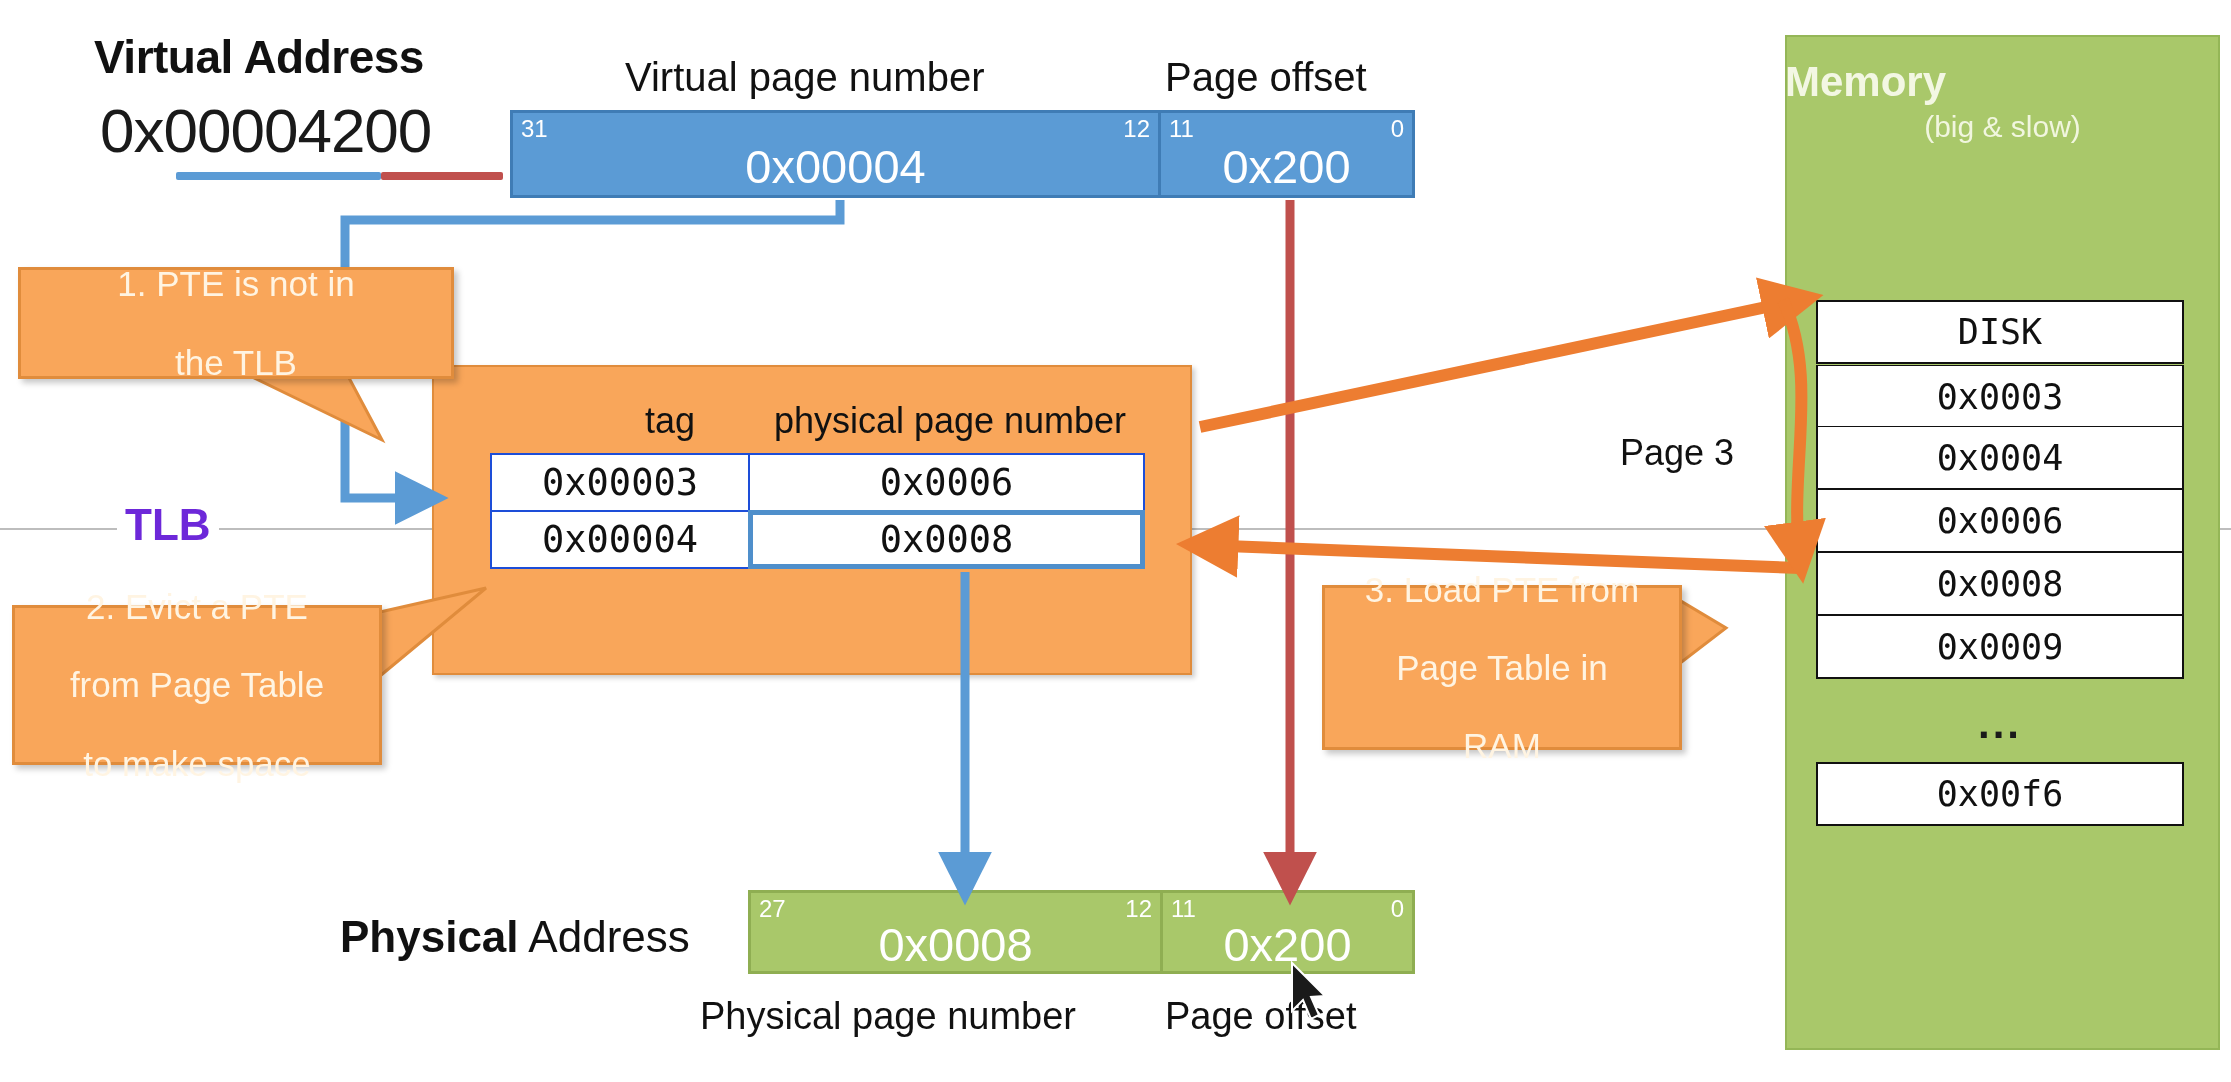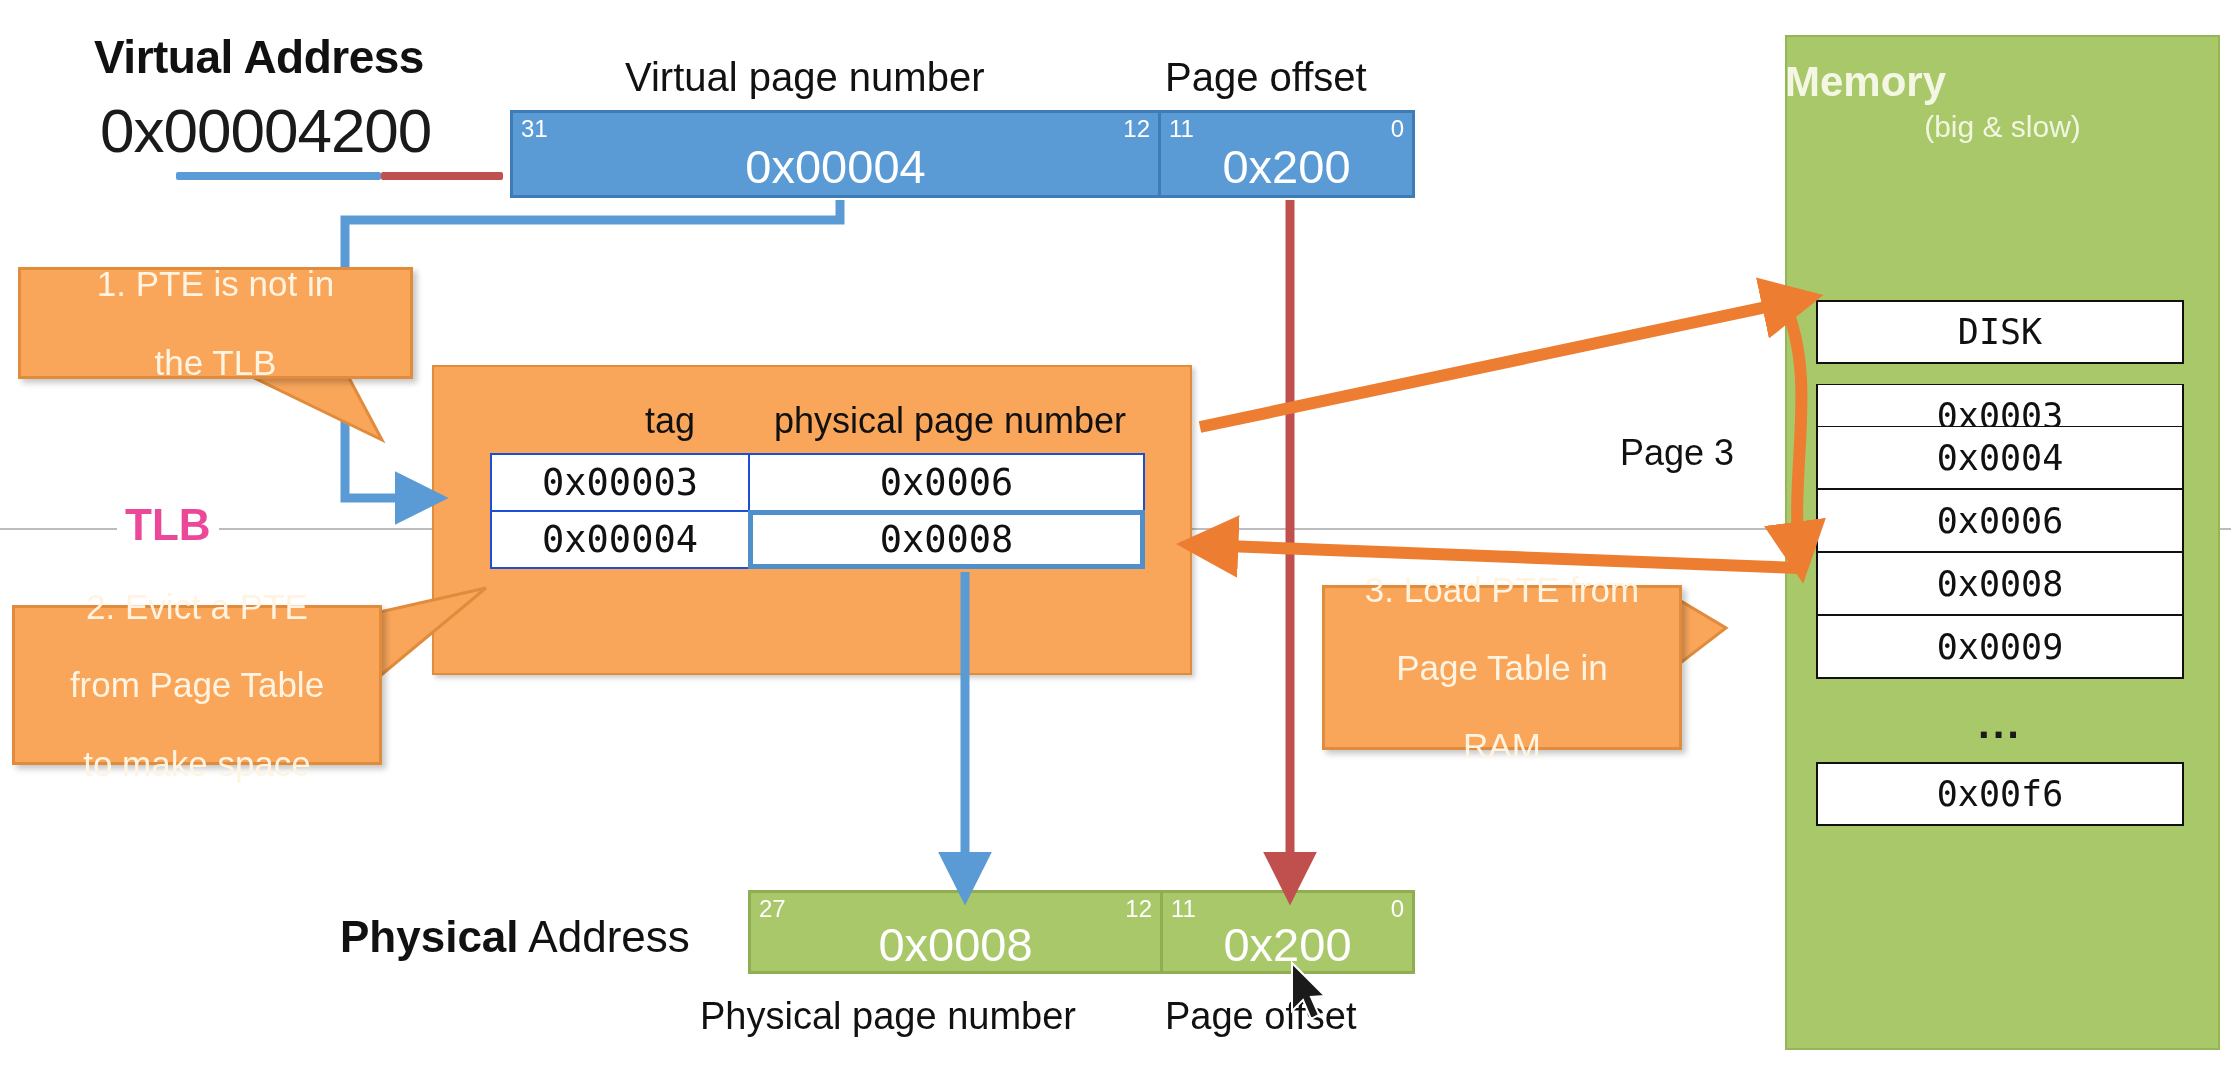--- a/index.html
+++ b/index.html
@@ -21,21 +21,21 @@
   #vabar{left:510px;top:110px;width:905px;height:88px;background:#5B9BD5;
          border:3px solid #3F7CB5;box-sizing:border-box;}
   #vabar .seg{position:absolute;top:0;height:100%;border-radius:17px;}
   #vabar .sep{position:absolute;left:645px;top:0;width:3px;height:100%;background:#3F7CB5;}
   .bitlab{position:absolute;font-size:24px;color:#ffffff;line-height:1;}
   .hexval{position:absolute;width:100%;text-align:center;font-size:47px;color:#ffffff;
           top:26px;letter-spacing:0px;}
 
   
   #hairline{left:0px;top:528px;width:2231px;height:2px;background:#bdbdbd;}
-  #tlb-label{left:117px;top:500px;font-size:44px;font-weight:bold;color:#ec4899;background:#fff;padding:0 8px;}
+  #tlb-label{left:117px;top:500px;font-size:44px;font-weight:bold;color:#6d28d9;background:#fff;padding:0 8px;}
 
   
   #tlbpanel{left:432px;top:365px;width:760px;height:310px;background:#F9A65A;
             border:2px solid #E08C3C;box-shadow:3px 3px 5px rgba(0,0,0,.20);box-sizing:border-box;}
   #tlb-h-tag{left:590px;top:400px;width:160px;text-align:center;font-size:36px;color:#111;}
   #tlb-h-ppn{left:750px;top:400px;width:400px;text-align:center;font-size:36px;color:#111;}
 
   #tlbtable{left:490px;top:453px;width:655px;height:118px;}
   .tlbrow{position:absolute;left:0;width:100%;height:59px;}
   .tlbcell{position:absolute;top:0;height:100%;background:#ffffff;border:2px solid #1d4ed8;
@@ -57,21 +57,21 @@
            display:flex;align-items:center;justify-content:center;}
   .memcell.tight{border-top-width:1px;}
   #mem-dots{left:1816px;top:700px;width:368px;text-align:center;font-size:42px;
             font-weight:bold;color:#1a1a1a;letter-spacing:3px;}
 
   
   .callout{position:absolute;background:#F9A65A;border:3px solid #E08C3C;
            box-shadow:4px 4px 6px rgba(0,0,0,.22);color:#FFF4E2;text-align:center;
            box-sizing:border-box;display:flex;align-items:center;justify-content:center;}
   .callout span{display:block;line-height:1.12;}
-  #callout1{left:18px;top:267px;width:395px;height:112px;font-size:35px;}
+  #callout1{left:18px;top:267px;width:436px;height:112px;font-size:35px;}
   #callout2{left:12px;top:605px;width:370px;height:160px;font-size:35px;}
   #callout3{left:1322px;top:585px;width:360px;height:165px;font-size:35px;}
 
   
   #pa-label{left:340px;top:912px;font-size:44px;color:#111;}
   #pa-label b{font-weight:bold;}
   #pabar{left:748px;top:890px;width:667px;height:84px;background:#A9C86A;
          border:3px solid #8FAE52;box-sizing:border-box;}
   #pabar .sep{position:absolute;left:409px;top:0;width:3px;height:100%;background:#8FAE52;}
   #lbl-ppn2{left:700px;top:995px;font-size:38px;color:#111;}
@@ -124,21 +124,21 @@
       <div class="tlbcell c-tag">0x00004</div>
       <div class="tlbcell c-ppn hl">0x0008</div>
     </div>
   </div>
 
   <div class="abs" id="mempanel"></div>
   <div class="abs" id="mem-title">Memory</div>
   <div class="abs" id="mem-sub">(big &amp; slow)</div>
 
   <div class="memcell" style="top:300px;">DISK</div>
-  <div class="memcell tight" style="top:384px;">0x0003</div>
+  <div class="memcell tight" style="top:365px;">0x0003</div>
   <div class="memcell tight" style="top:426px;">0x0004</div>
   <div class="memcell tight" style="top:489px;">0x0006</div>
   <div class="memcell tight" style="top:552px;">0x0008</div>
   <div class="memcell tight" style="top:615px;">0x0009</div>
   <div class="abs" id="mem-dots">...</div>
   <div class="memcell" style="top:762px;">0x00f6</div>
 
   <div class="abs" id="pa-label"><b>Physical</b><span> Address</span></div>
 
   <div class="abs" id="pabar">

